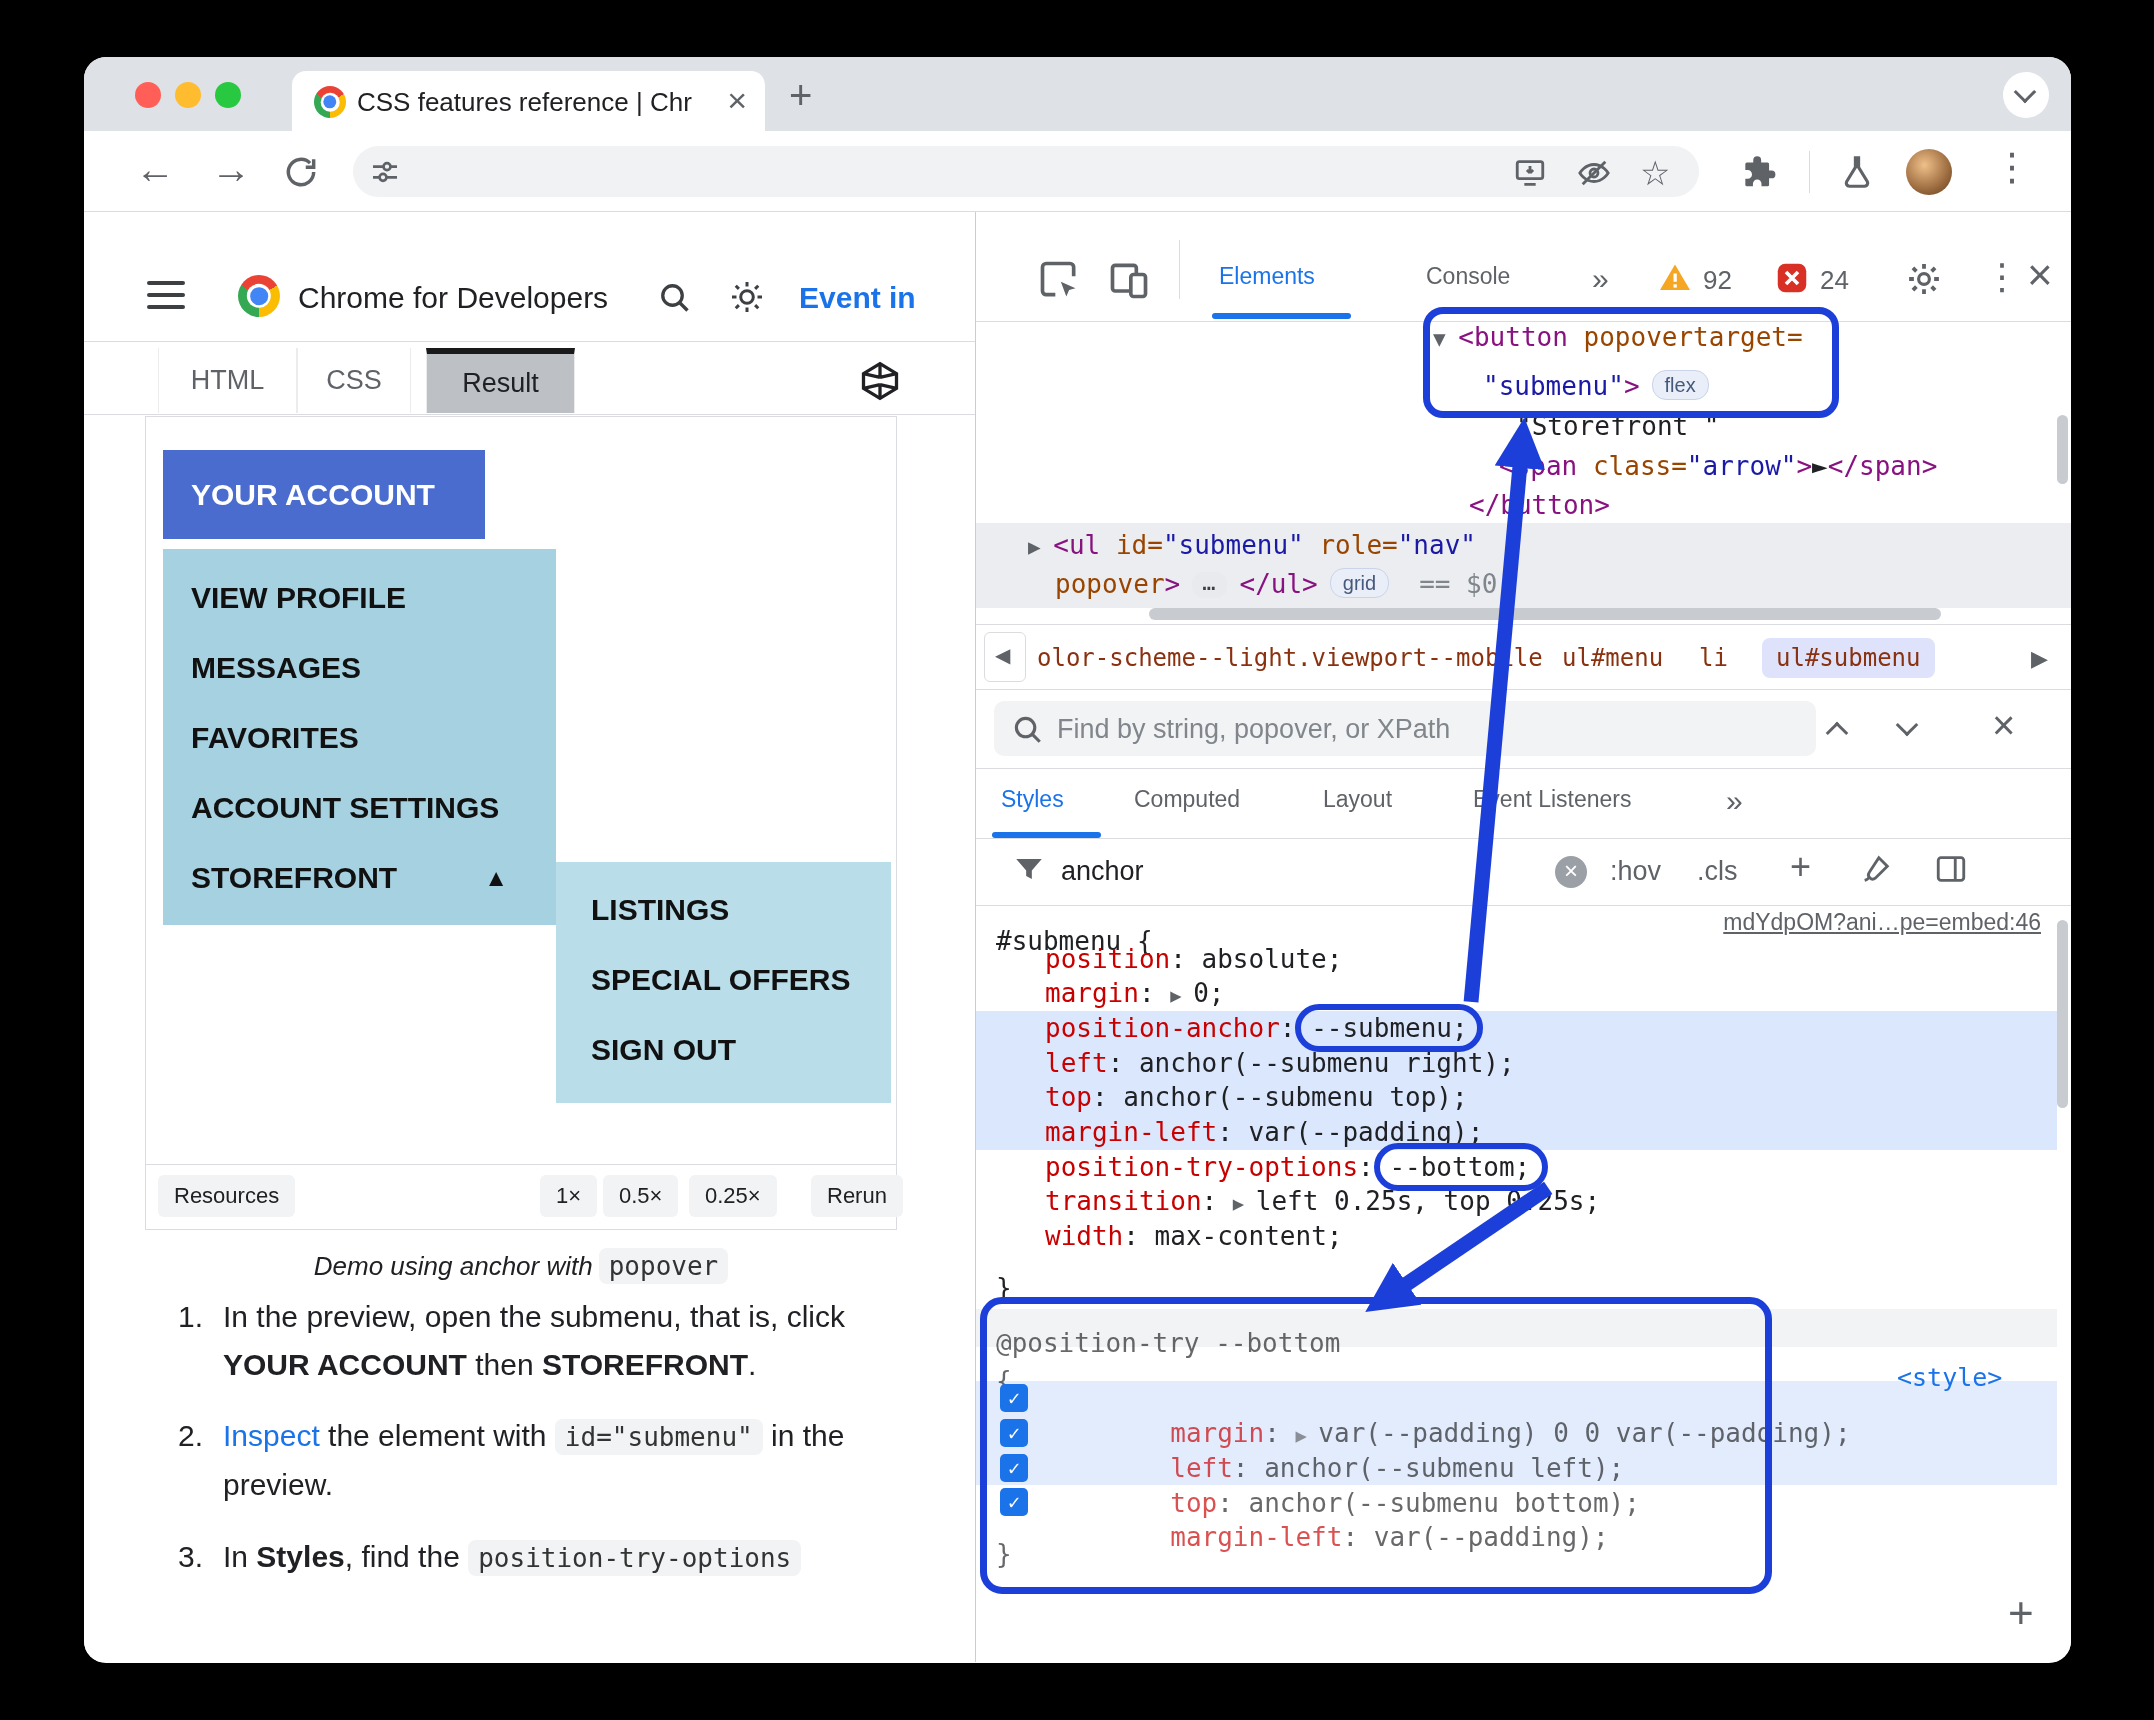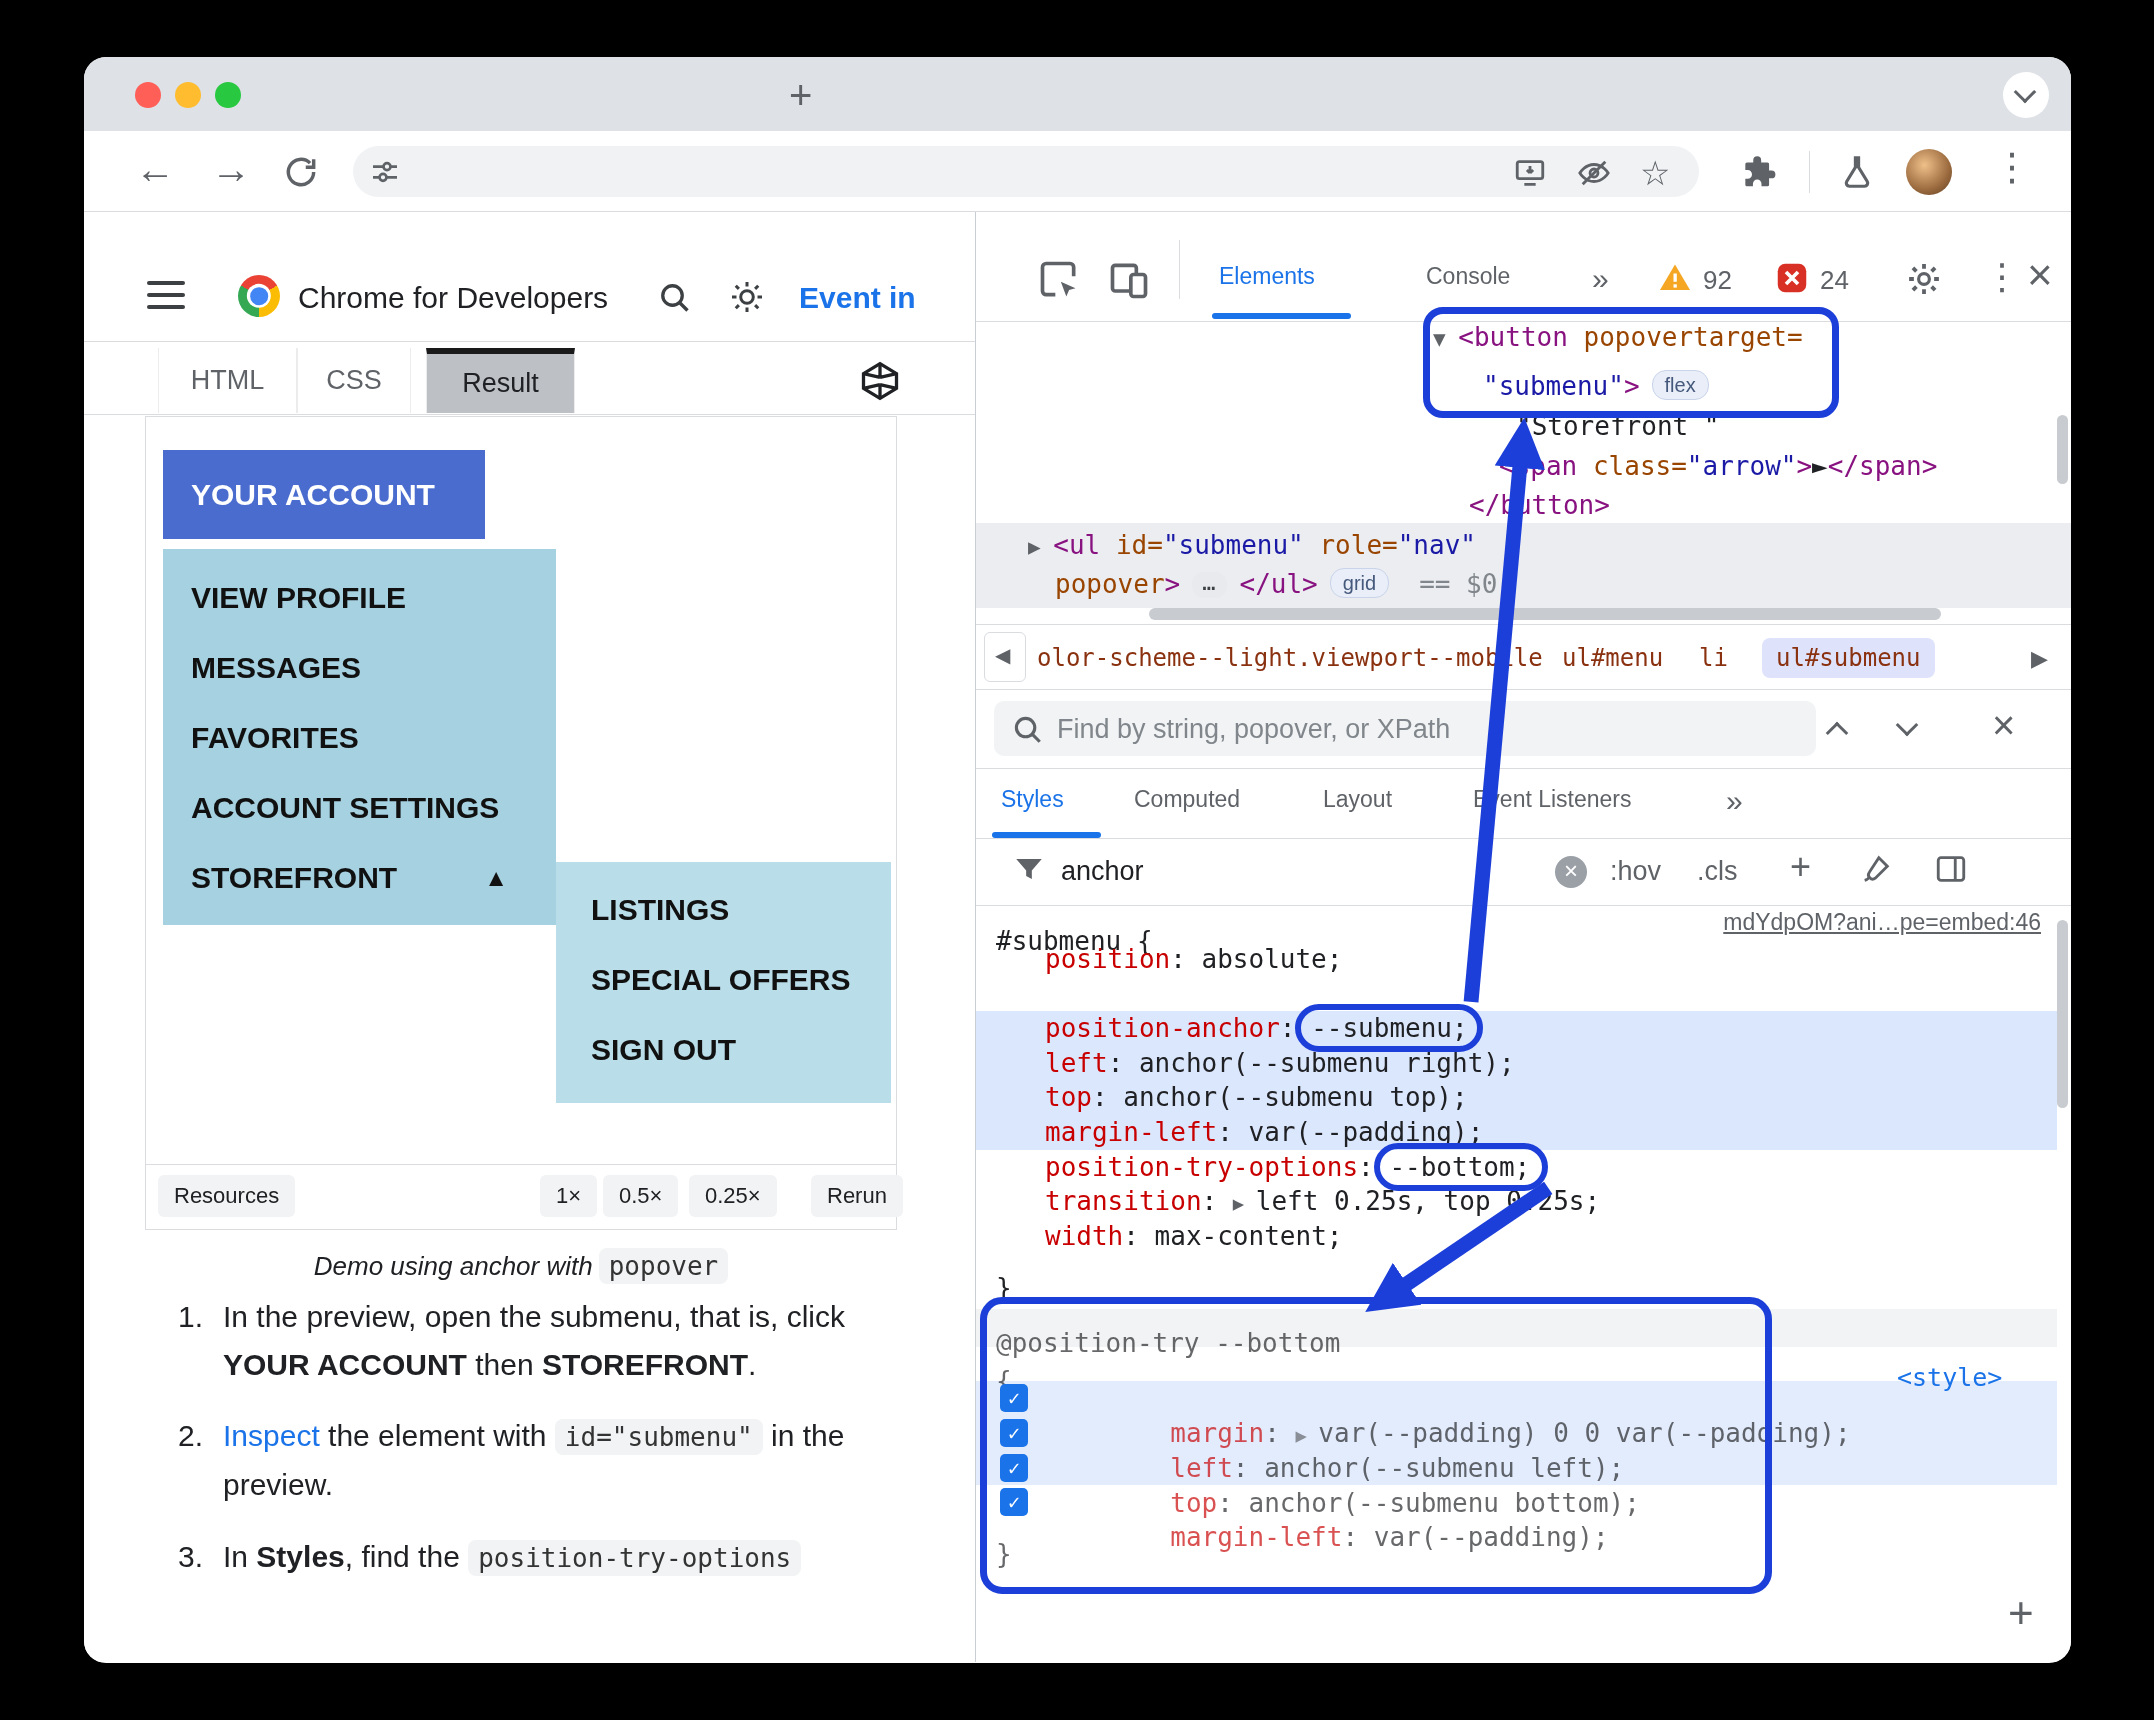--- a/index.html
+++ b/index.html
@@ -120,20 +120,25 @@
 </style>
 </head>
 <body>
 
 <div class="window">
 
   <div class="tabstrip">
     <div class="light" style="left:51px;background:#ff5f57"></div>
     <div class="light" style="left:91px;background:#febc2e"></div>
     <div class="light" style="left:131px;background:#28c840"></div>
+    <div class="btab">
+      <div class="glogo abs" style="left:22px;top:15px;width:32px;height:32px"></div>
+      <div class="btab-title">CSS features reference | Chr</div>
+      <div class="tabclose xglyph"></div>
+    </div>
     <div class="newtab"></div>
     <div class="strip-chev">
       <div class="chev down abs" style="left:14px;top:12px"></div>
     </div>
   </div>
 
   <div class="toolbar">
     <div class="abs tbtxt" style="left:51px;top:16px">←</div>
     <div class="abs tbtxt" style="left:127px;top:16px">→</div>
     <svg class="abs" style="left:198px;top:22px" width="38" height="38" viewBox="0 0 24 24">
@@ -332,20 +337,21 @@
     <svg class="ic" style="left:958px;top:640px" width="34" height="34" viewBox="0 0 24 24">
       <rect x="3" y="4" width="18" height="16" rx="2" fill="none" stroke="#5f6368" stroke-width="2"></rect>
       <path d="M15 4v16" stroke="#5f6368" stroke-width="2"></path>
     </svg>
     <div class="abs divider" style="left:0;top:693px;width:1096px;height:1px"></div>
 
     <div class="band" style="left:0;top:799px;width:1081px;height:139px;background:#dbe7fd"></div>
     <div class="rulelink">mdYdpOM?ani…pe=embed:46</div>
     <div class="stline sel" style="top:695px"><span class="seg code">#submenu {</span></div>
     <div class="stline" style="top:730px"><span class="seg prop">position</span><span class="seg code">: absolute;</span></div>
+    <div class="stline" style="top:764px"><span class="seg prop">margin</span><span class="seg code">: </span><span class="seg tri">▶ </span><span class="seg code">0;</span></div>
     <div class="stline" style="top:799px"><span class="seg prop">position-anchor</span><span class="seg code">: </span><span class="seg code">--submenu;</span></div>
     <div class="stline" style="top:834px"><span class="seg prop">left</span><span class="seg code">: </span><span class="seg code">anchor(--submenu right);</span></div>
     <div class="stline" style="top:868px"><span class="seg prop">top</span><span class="seg code">: </span><span class="seg code">anchor(--submenu top);</span></div>
     <div class="stline" style="top:903px"><span class="seg prop">margin-left</span><span class="seg code">: </span><span class="seg code">var(--padding);</span></div>
     <div class="stline" style="top:938px"><span class="seg prop">position-try-options</span><span class="seg code">: </span><span class="seg code">--bottom;</span></div>
     <div class="stline" style="top:972px"><span class="seg prop">transition</span><span class="seg code">: </span><span class="seg tri">▶ </span><span class="seg code">left 0.25s, top 0.25s;</span></div>
     <div class="stline" style="top:1007px"><span class="seg prop">width</span><span class="seg code">: </span><span class="seg code">max-content;</span></div>
     <div class="stline sel" style="top:1042px"><span class="seg code">}</span></div>
     <div class="scroll" style="left:1081px;top:708px;width:11px;height:188px"></div>
 

